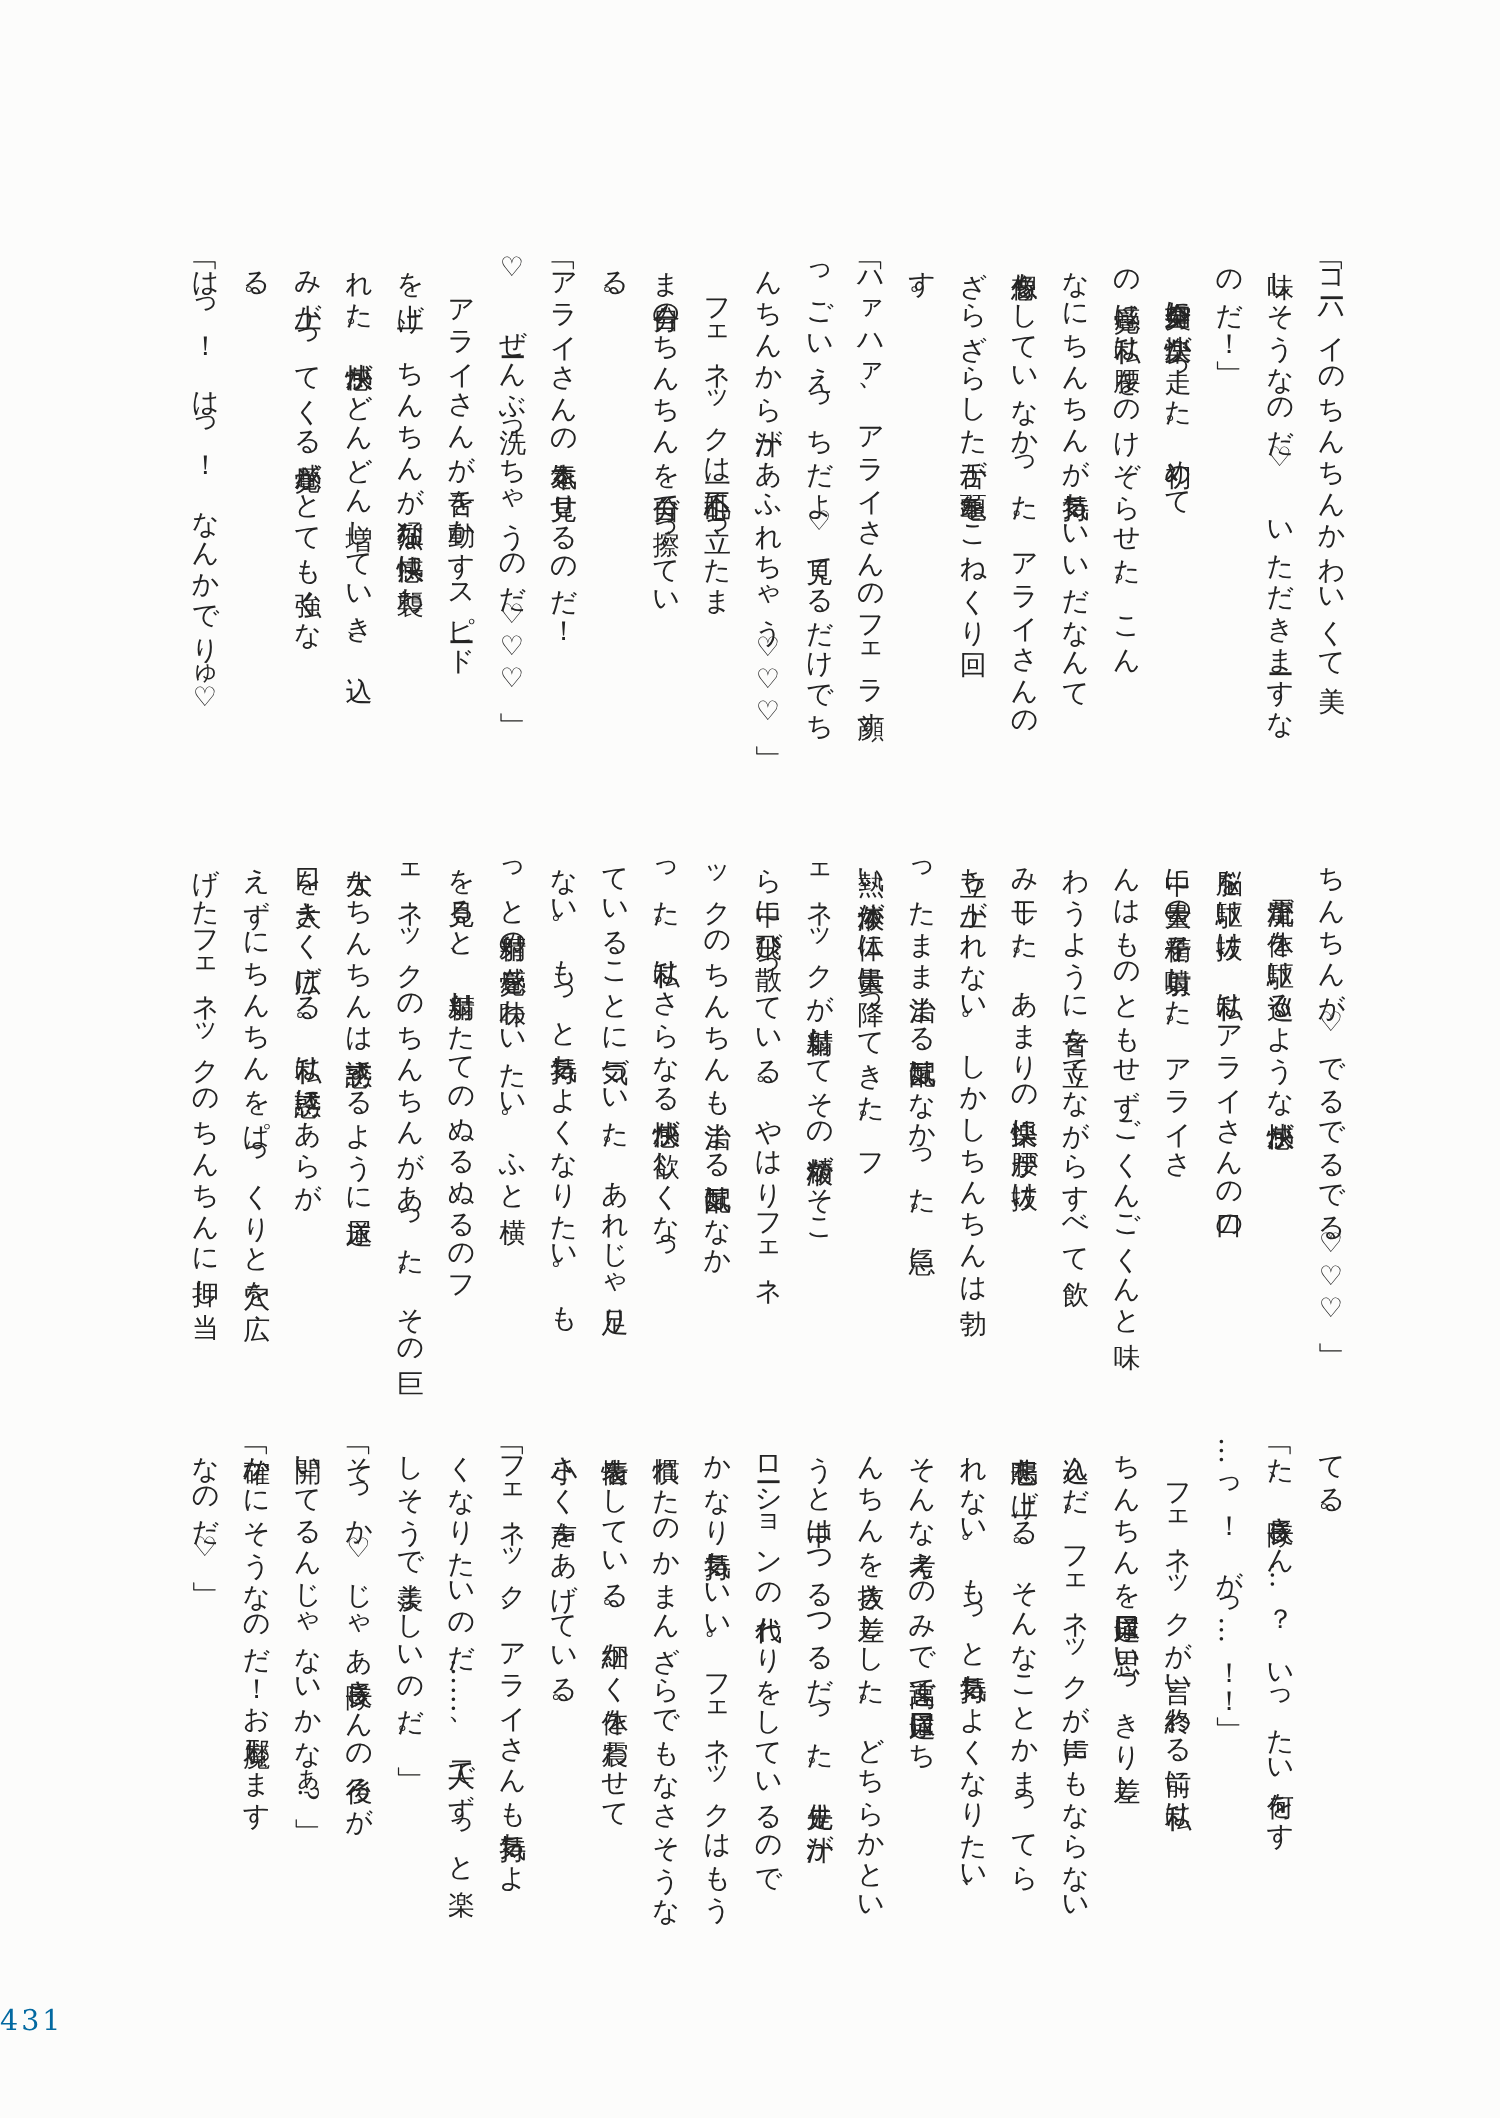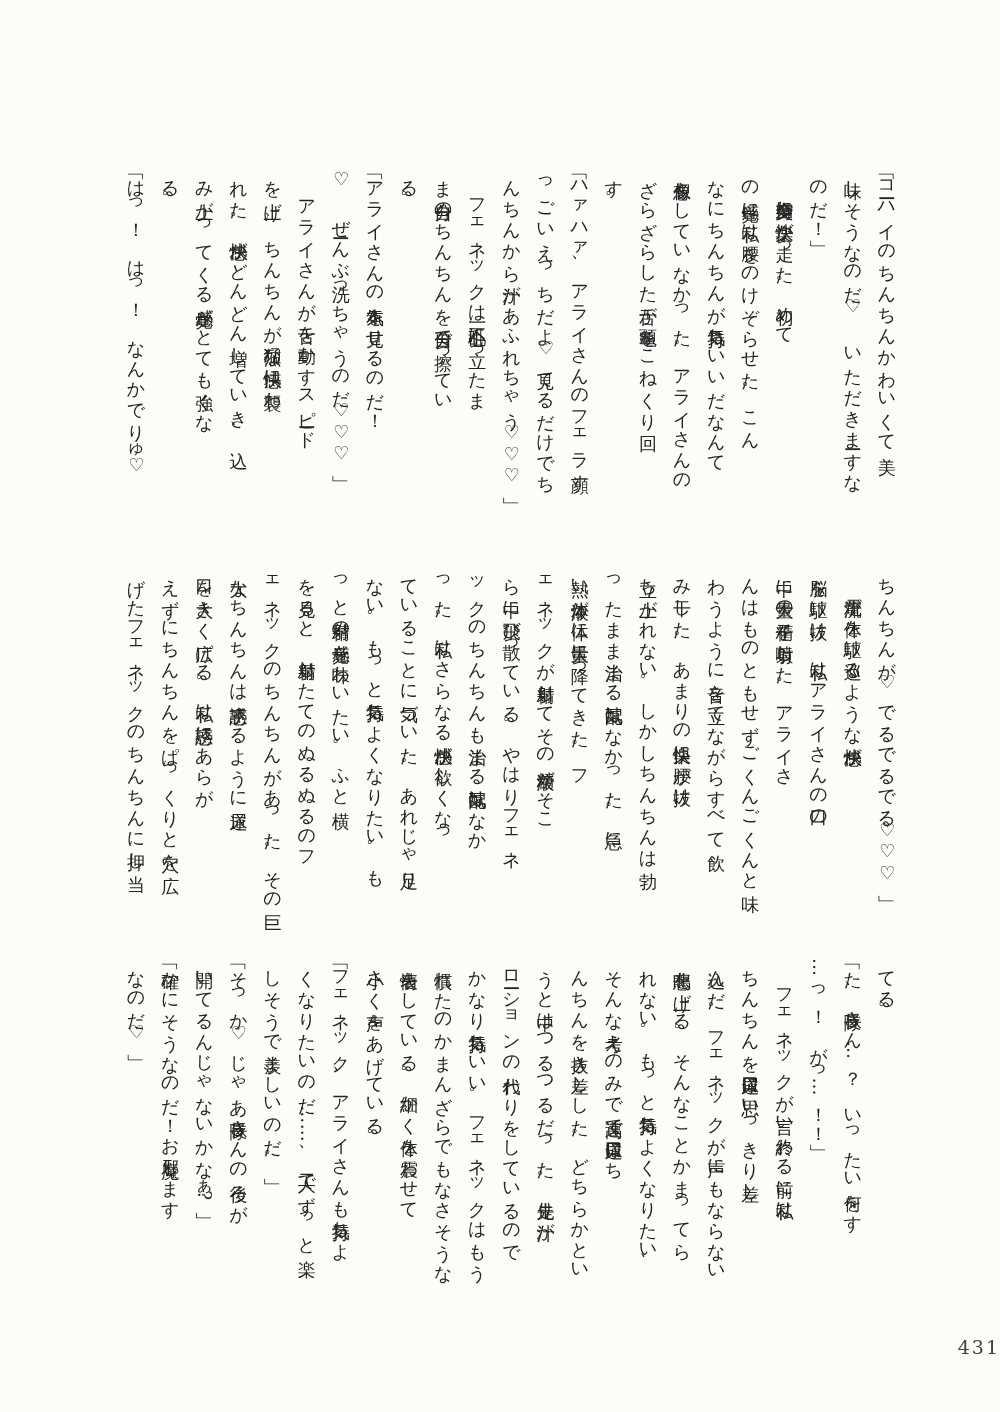--- a/index.html
+++ b/index.html
@@ -37,24 +37,24 @@
     white-space: pre;
   }
   .block-1 { top: 168px; }
   .block-2 { top: 566px; }
   .block-3 { top: 958px; }
   .page-number {
     position: absolute;
     top: 1336px;
     left: 0;
     width: 1000px;
-    text-align: right;
+    text-align: left;
     font-size: 19px;
     letter-spacing: 2px;
-    color: #404040;
+    color: #0369a1;
   }
 </style>
 </head>
 <body>
 
 <div class="page">
   <section class="text-block block-1">
       <div class="column">「コーハイのちんちんかわいくて美</div>
       <div class="column">味しそうなのだ♡　いただきまーすな</div>
       <div class="column">のだ！」</div>

